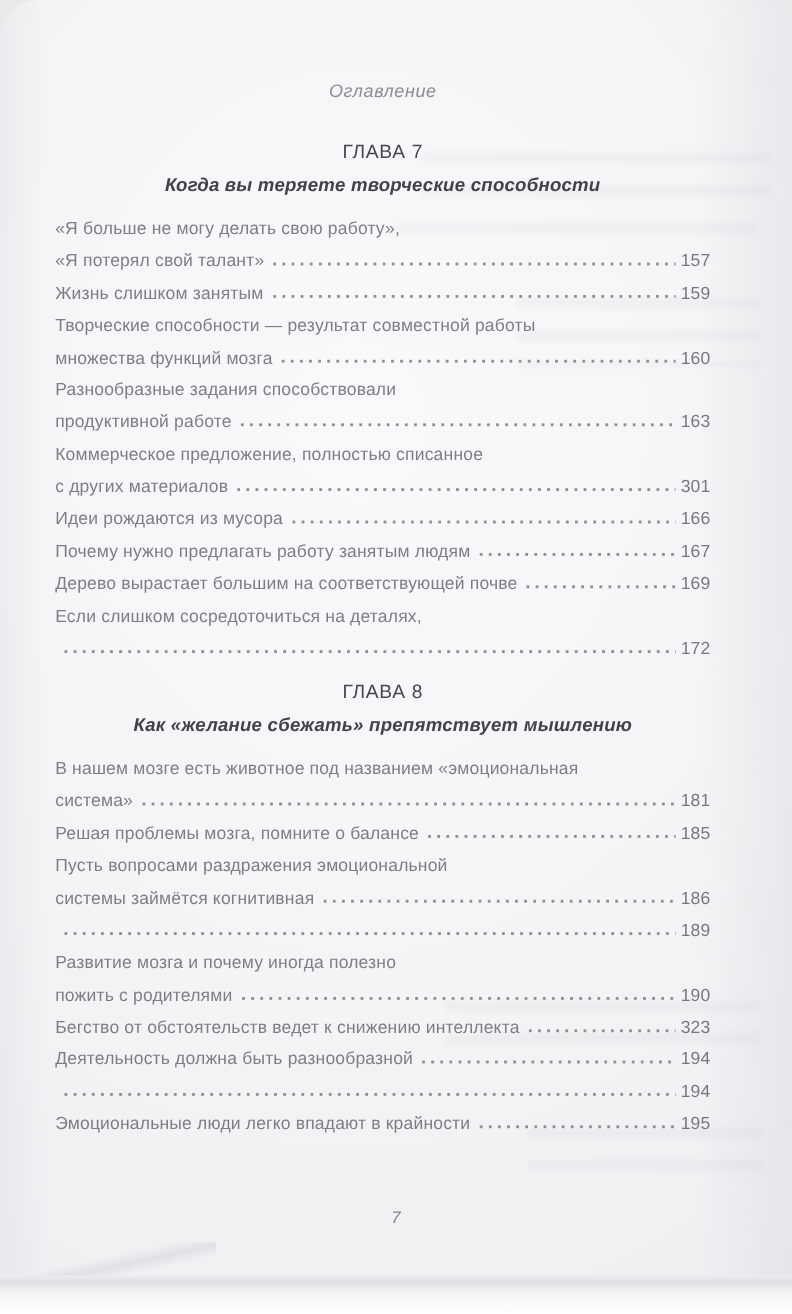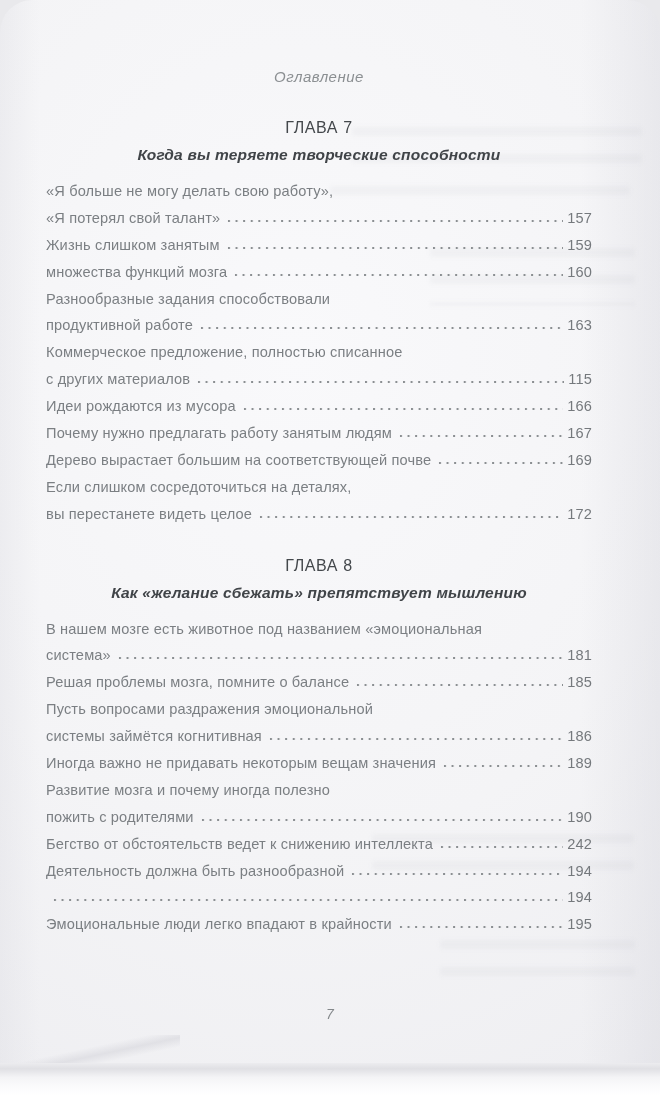--- a/index.html
+++ b/index.html
@@ -54,21 +54,21 @@
   .chapter-title{
     margin:34px 0 0 0;
     font-size:16px;font-weight:400;letter-spacing:.6px;
     text-align:center;color:#44484c;
   }
   .chapter-subtitle{
     margin:9px 0 0 0;
     font-size:15.5px;font-weight:700;font-style:italic;letter-spacing:.2px;
     text-align:center;color:#404448;
   }
-  .chapter + .chapter .chapter-title{margin-top:29px;}
+  .chapter + .chapter .chapter-title{margin-top:15px;}
   .toc-list{margin-top:14px;}
   .toc-row{
     display:flex;align-items:baseline;
     height:26.9px;line-height:26.9px;
     font-size:14.6px;letter-spacing:.15px;color:#7b7f83;
     white-space:nowrap;
     text-align:right;
   }
   .toc-text{flex:0 0 auto;}
   .leader{
@@ -107,60 +107,62 @@
               <span class="toc-text">«Я потерял свой талант»</span>
               <span class="leader"></span>
               <span class="toc-page">157</span>
             </div>
             <div class="toc-row">
               <span class="toc-text">Жизнь слишком занятым</span>
               <span class="leader"></span>
               <span class="toc-page">159</span>
             </div>
             <div class="toc-row">
+              <span class="toc-text">Творческие способности — результат совместной работы</span>
+            </div>
+            <div class="toc-row">
               <span class="toc-text">множества функций мозга</span>
               <span class="leader"></span>
               <span class="toc-page">160</span>
             </div>
             <div class="toc-row">
               <span class="toc-text">Разнообразные задания способствовали</span>
             </div>
             <div class="toc-row">
               <span class="toc-text">продуктивной работе</span>
               <span class="leader"></span>
               <span class="toc-page">163</span>
             </div>
             <div class="toc-row">
               <span class="toc-text">Коммерческое предложение, полностью списанное</span>
             </div>
             <div class="toc-row">
               <span class="toc-text">с других материалов</span>
               <span class="leader"></span>
-              <span class="toc-page">115</span>
+              <span class="toc-page">301</span>
             </div>
             <div class="toc-row">
               <span class="toc-text">Идеи рождаются из мусора</span>
               <span class="leader"></span>
               <span class="toc-page">166</span>
             </div>
             <div class="toc-row">
               <span class="toc-text">Почему нужно предлагать работу занятым людям</span>
               <span class="leader"></span>
               <span class="toc-page">167</span>
             </div>
             <div class="toc-row">
               <span class="toc-text">Дерево вырастает большим на соответствующей почве</span>
               <span class="leader"></span>
               <span class="toc-page">169</span>
             </div>
             <div class="toc-row">
               <span class="toc-text">Если слишком сосредоточиться на деталях,</span>
             </div>
             <div class="toc-row">
-              <span class="toc-text">вы перестанете видеть целое</span>
               <span class="leader"></span>
               <span class="toc-page">172</span>
             </div>
           </div>
         </section>
         <section class="chapter">
           <h2 class="chapter-title">ГЛАВА 8</h2>
           <h3 class="chapter-subtitle">Как «желание сбежать» препятствует мышлению</h3>
           <div class="toc-list">
             <div class="toc-row">
@@ -178,36 +180,35 @@
             </div>
             <div class="toc-row">
               <span class="toc-text">Пусть вопросами раздражения эмоциональной</span>
             </div>
             <div class="toc-row">
               <span class="toc-text">системы займётся когнитивная</span>
               <span class="leader"></span>
               <span class="toc-page">186</span>
             </div>
             <div class="toc-row">
-              <span class="toc-text">Иногда важно не придавать некоторым вещам значения</span>
               <span class="leader"></span>
               <span class="toc-page">189</span>
             </div>
             <div class="toc-row">
               <span class="toc-text">Развитие мозга и почему иногда полезно</span>
             </div>
             <div class="toc-row">
               <span class="toc-text">пожить с родителями</span>
               <span class="leader"></span>
               <span class="toc-page">190</span>
             </div>
             <div class="toc-row">
               <span class="toc-text">Бегство от обстоятельств ведет к снижению интеллекта</span>
               <span class="leader"></span>
-              <span class="toc-page">242</span>
+              <span class="toc-page">323</span>
             </div>
             <div class="toc-row">
               <span class="toc-text">Деятельность должна быть разнообразной</span>
               <span class="leader"></span>
               <span class="toc-page">194</span>
             </div>
             <div class="toc-row">
               <span class="leader"></span>
               <span class="toc-page">194</span>
             </div>

